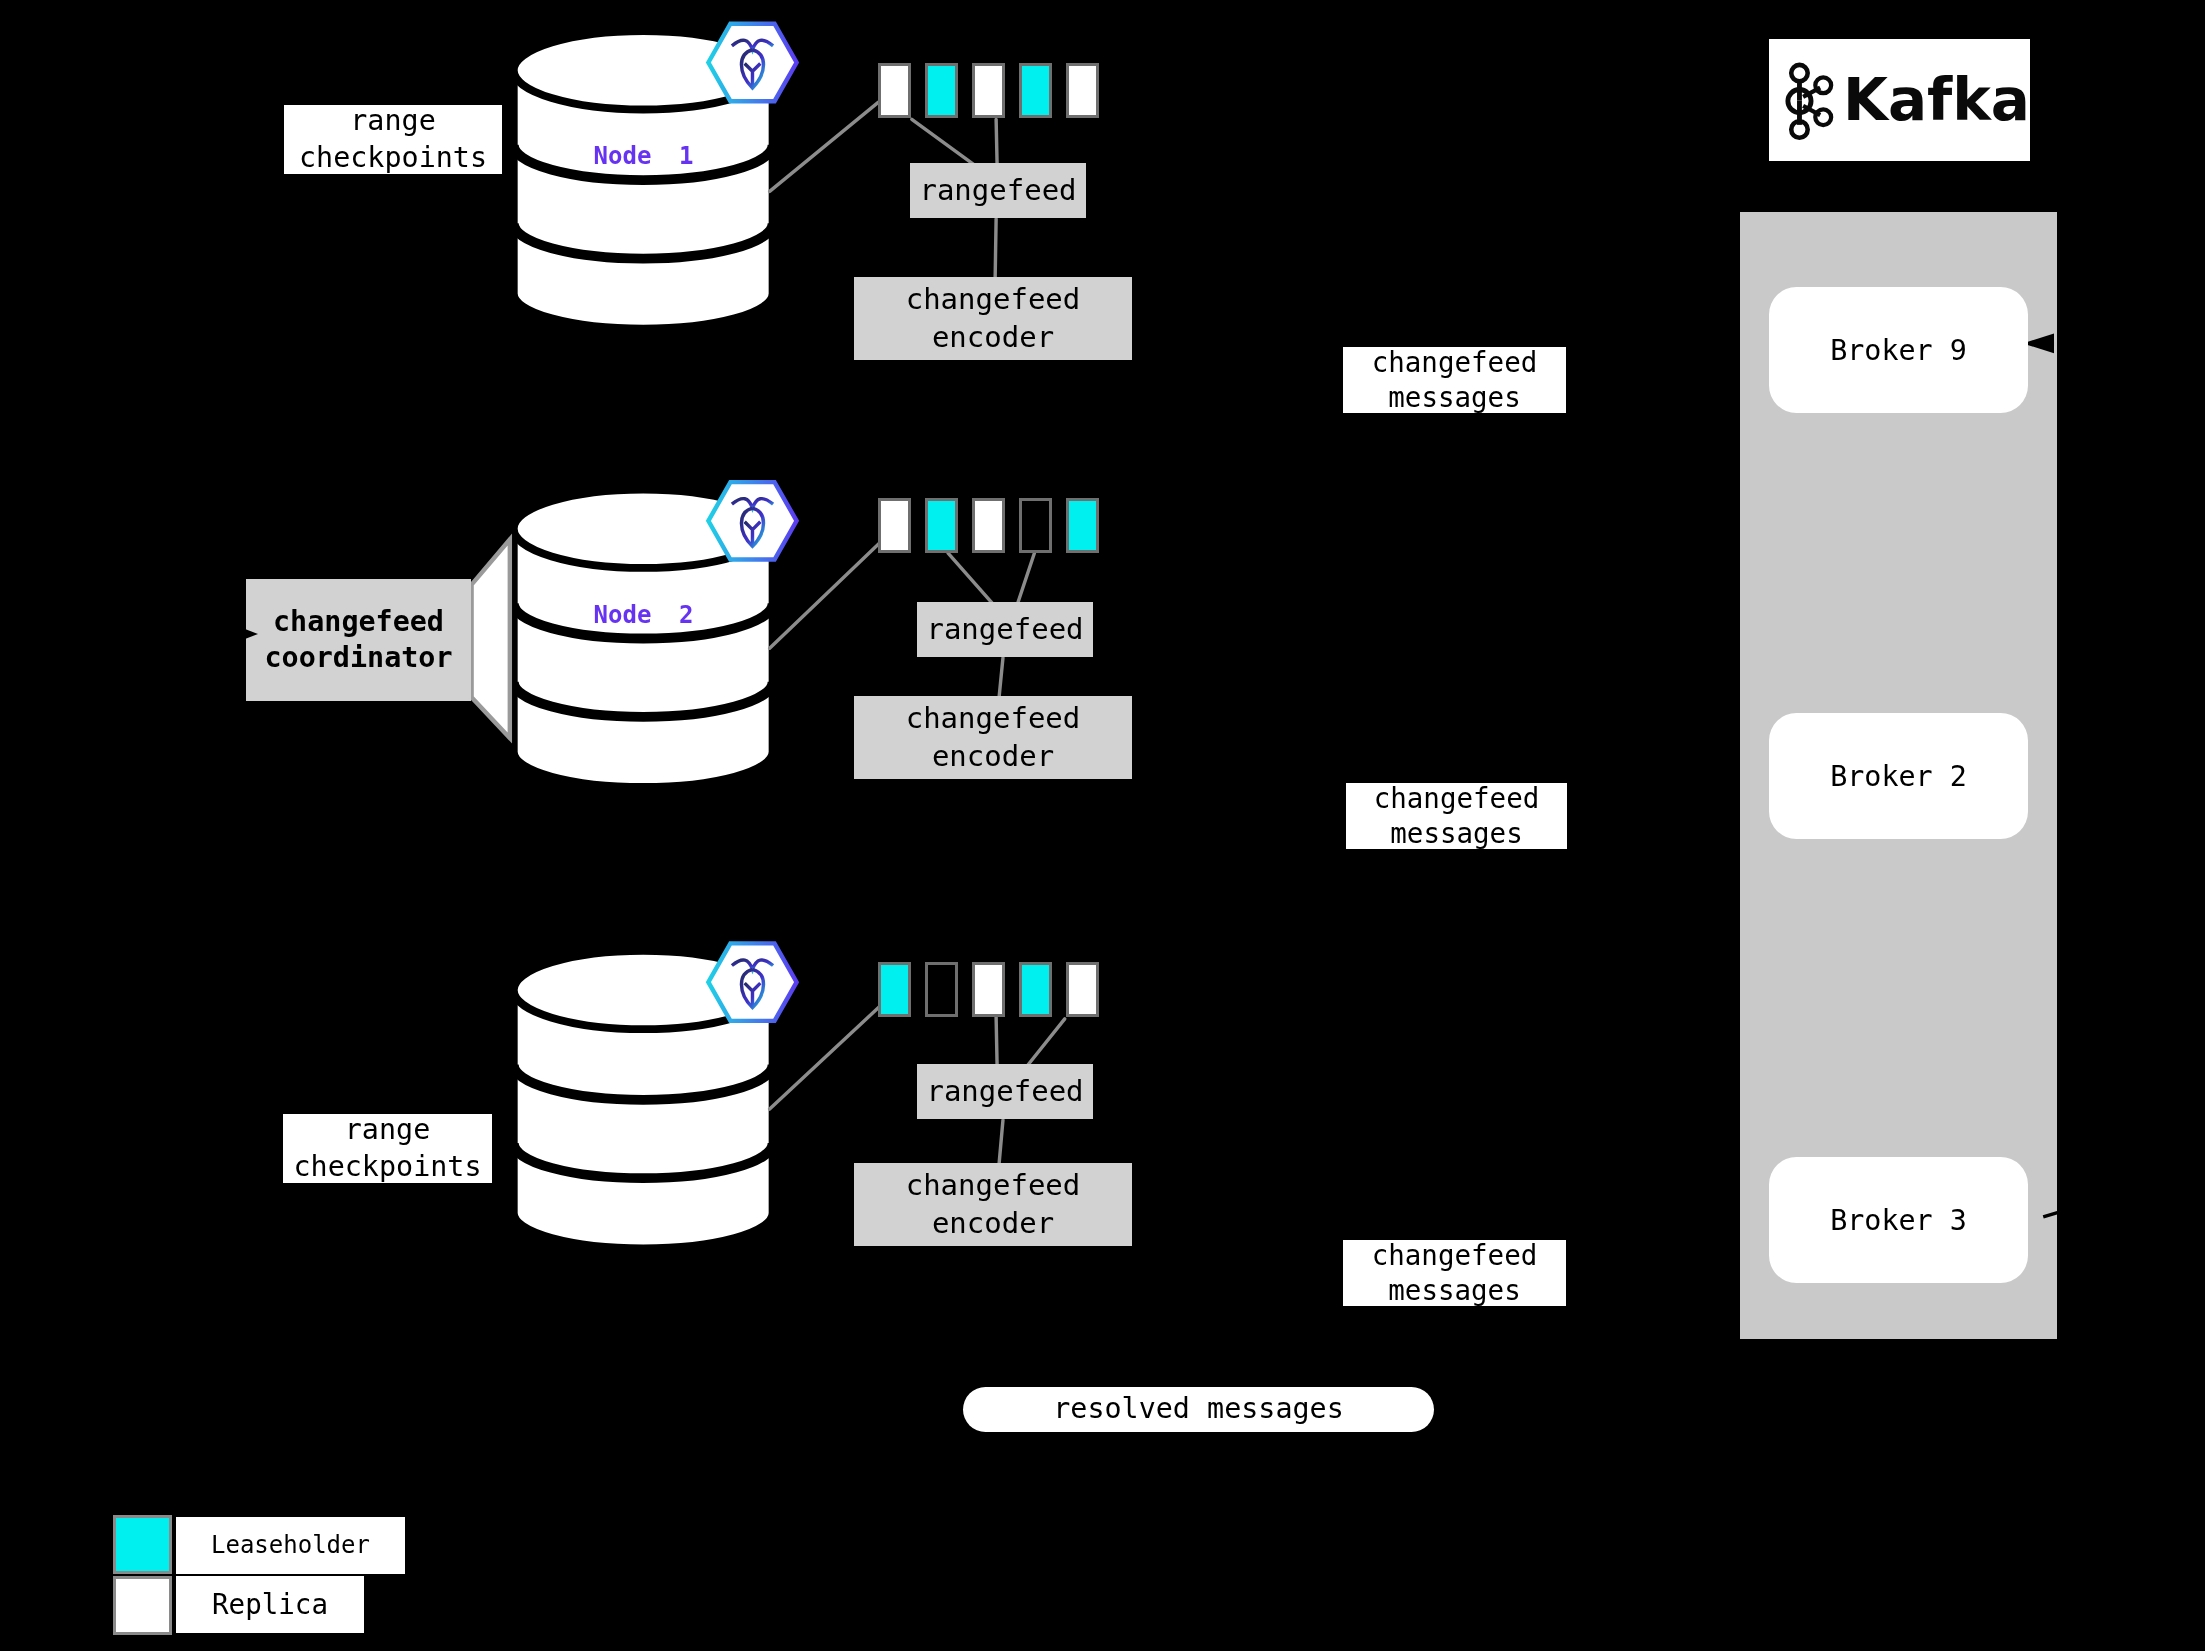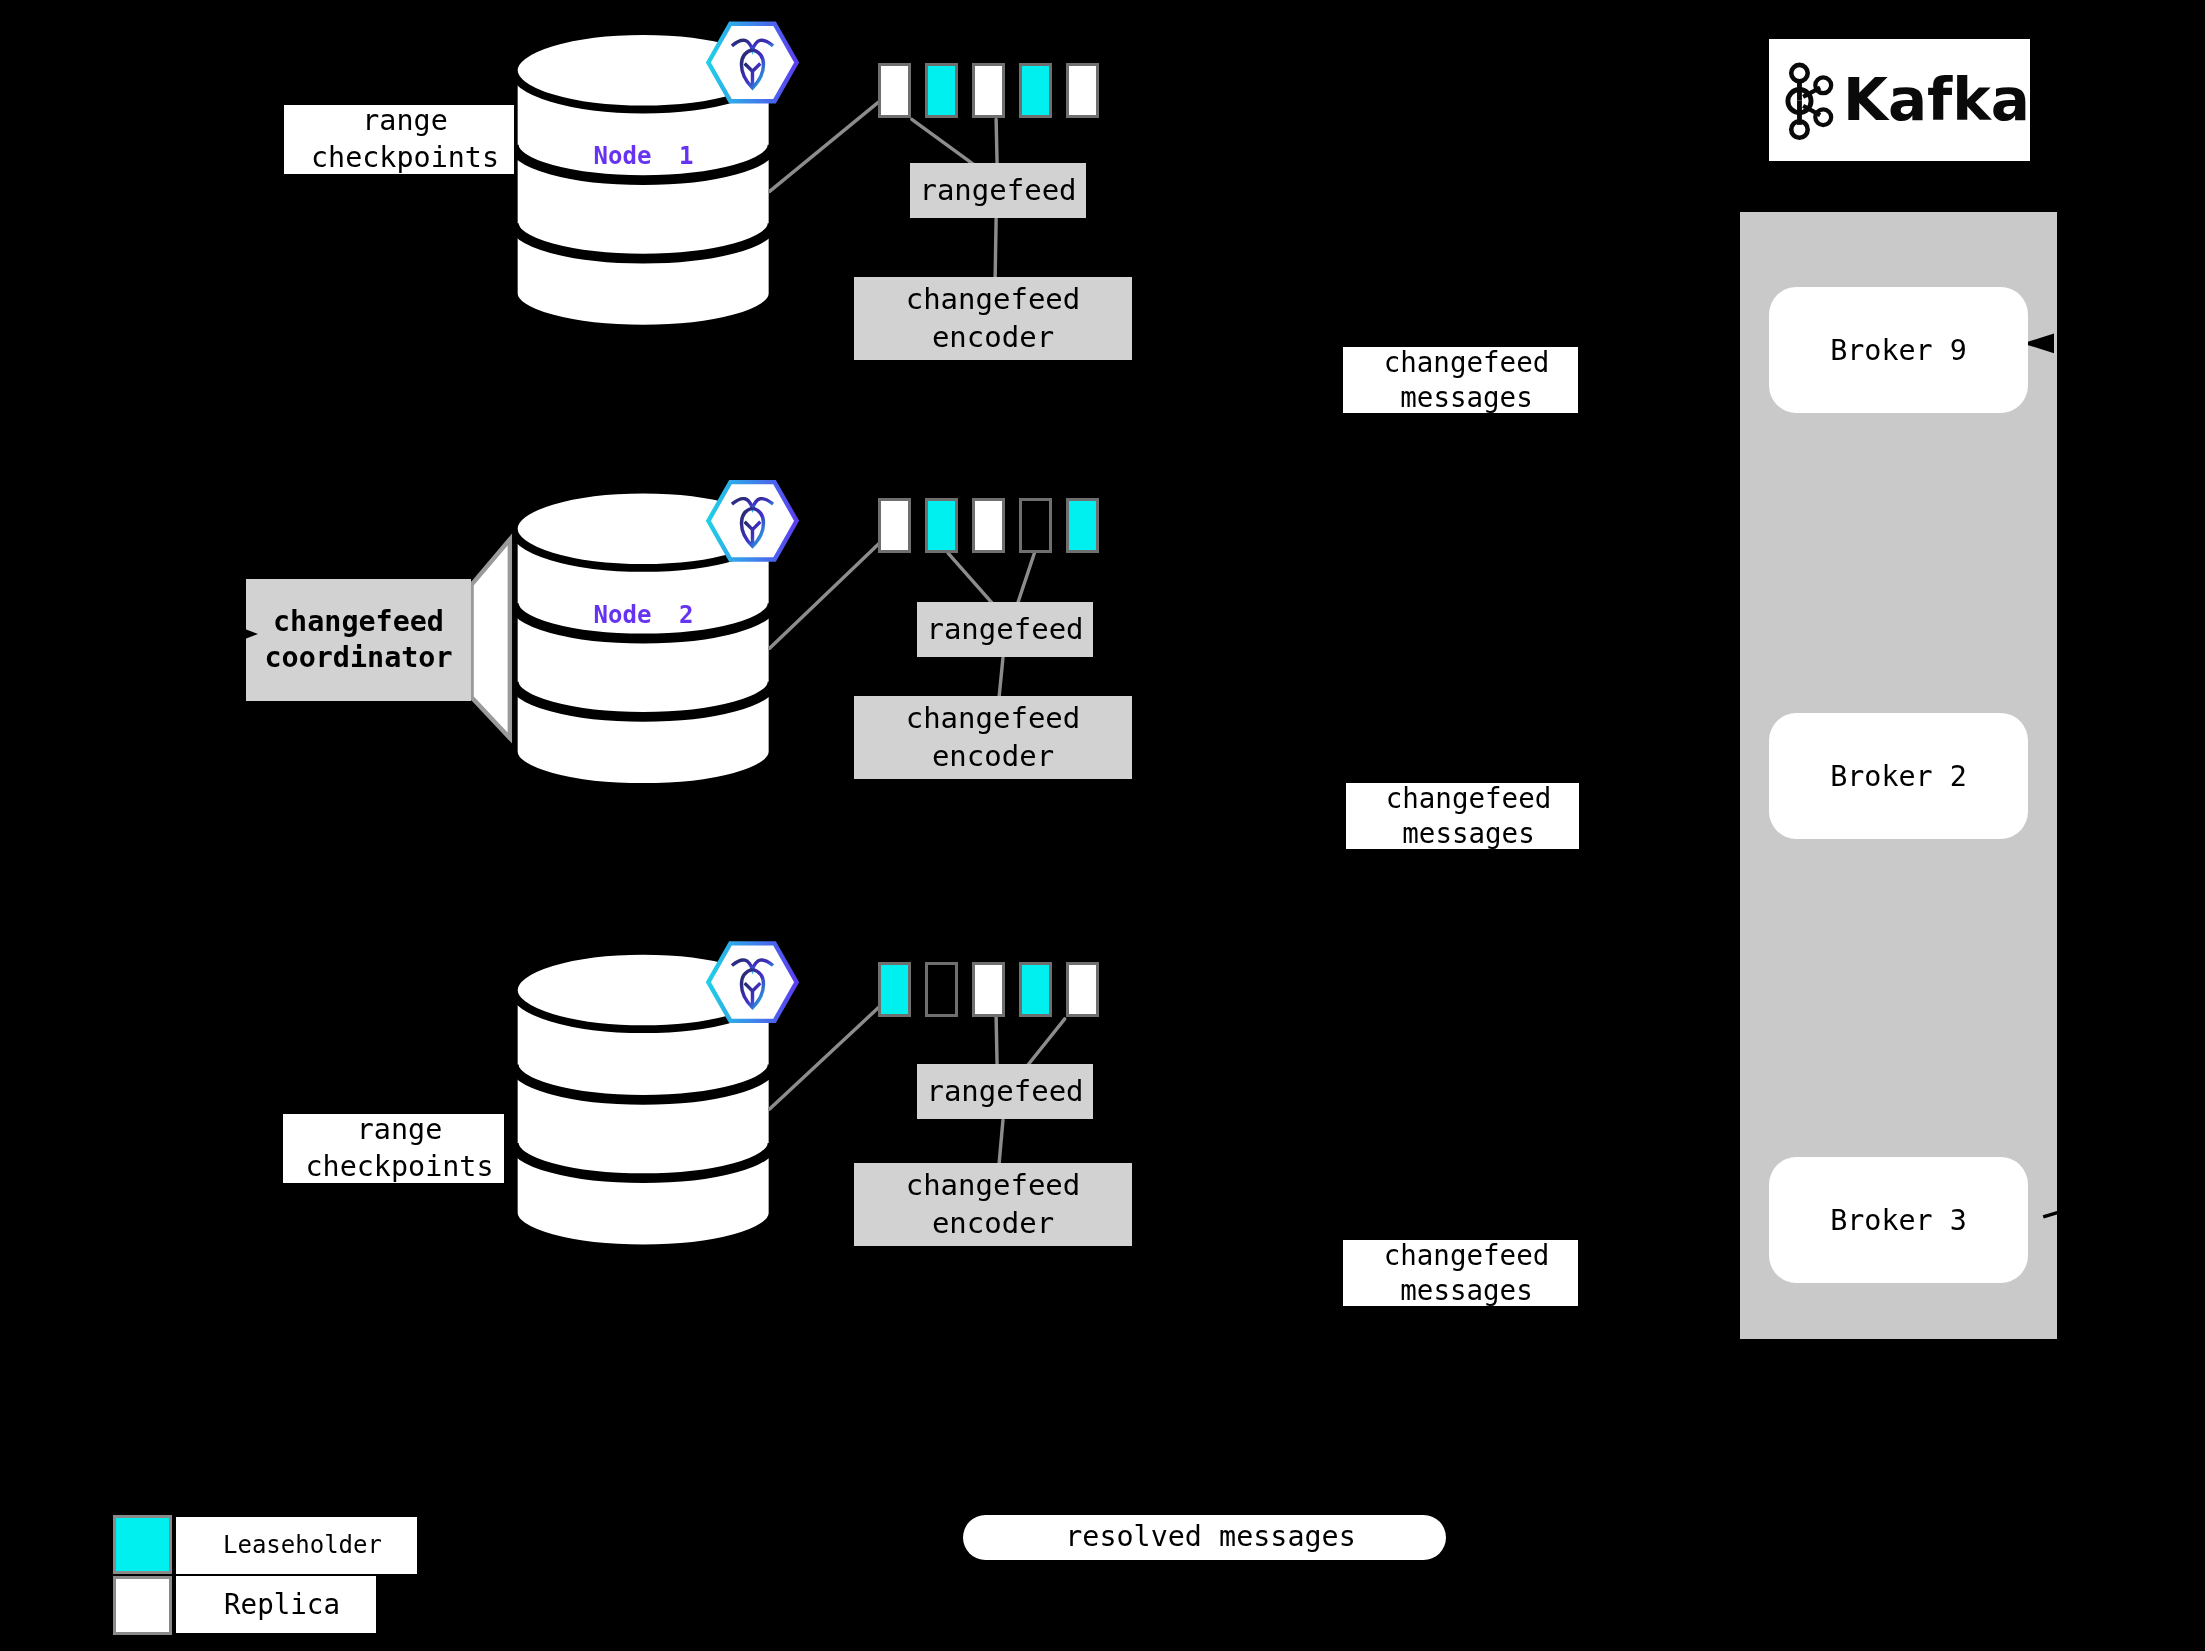--- a/index.html
+++ b/index.html
@@ -2,21 +2,21 @@
 <html style="font-size:7.8px"><head>
 <meta charset="utf-8">
 <style>
   html,body{margin:0;padding:0;background:#000;}
   #stage{position:relative;width:2205px;height:1652px;background:#000;overflow:hidden;
          font-family:"DejaVu Sans Mono","Liberation Mono",monospace;}
   #diagram-svg{position:absolute;left:0;top:0;z-index:2;}
   .lbl{position:absolute;display:flex;align-items:center;justify-content:center;
        text-align:center;color:#000;line-height:1.28;z-index:3;
        font-family:"DejaVu Sans Mono","Liberation Mono",monospace;}
-  .white-bg{background:#ffffff;padding-left:12px;}
+  .white-bg{background:#ffffff;}
   .gray-bg{background:#d2d2d2;}
   .bold{font-weight:bold;}
   .node-label{position:absolute;z-index:3;display:flex;align-items:center;justify-content:center;
        color:#6733f2;font-weight:bold;font-size:24px;word-spacing:0.55em;
        font-family:"DejaVu Sans Mono","Liberation Mono",monospace;}
   .kafka-box{position:absolute;left:1769px;top:39px;width:261px;height:122px;background:#fff;
        z-index:3;display:flex;align-items:center;justify-content:flex-start;}
   .kafka-word{font-family:"DejaVu Sans","Liberation Sans",sans-serif;font-weight:bold;
        font-size:58px;color:#0a0a0a;margin-left:3.9px;}
   .kafka-column{position:absolute;left:1740px;top:212px;width:317px;height:1127px;
@@ -145,21 +145,21 @@
 
 
   <div class="lbl gray-bg" style="left:917px;top:1064px;width:176px;height:55px;font-size:29px;">rangefeed</div>
 
   <div class="lbl gray-bg" style="left:854px;top:1163px;width:278px;height:83px;font-size:29px;">changefeed encoder</div>
 
   <div class="lbl white-bg" style="left:1343px;top:1240px;width:223px;height:66px;font-size:27.5px;">changefeed messages</div>
 
   <div class="lbl white-bg" style="left:283px;top:1114px;width:209px;height:69px;font-size:28.4px;">range checkpoints</div>
 
-  <div class="lbl white-bg pill" style="left:963px;top:1515px;width:471px;height:45px;font-size:28.4px;">resolved messages</div>
+  <div class="lbl white-bg pill" style="left:963px;top:1387px;width:471px;height:45px;font-size:28.4px;">resolved messages</div>
 
   <div class="sq" style="left:878px;top:63px;" data-role="replica"></div>
   <div class="sq" style="left:925px;top:63px;" data-role="leaseholder"></div>
   <div class="sq" style="left:972px;top:63px;" data-role="replica"></div>
   <div class="sq" style="left:1019px;top:63px;" data-role="leaseholder"></div>
   <div class="sq" style="left:1066px;top:63px;" data-role="replica"></div>
 
   <div class="sq" style="left:878px;top:498px;" data-role="replica"></div>
   <div class="sq" style="left:925px;top:498px;" data-role="leaseholder"></div>
   <div class="sq" style="left:972px;top:498px;" data-role="replica"></div>

